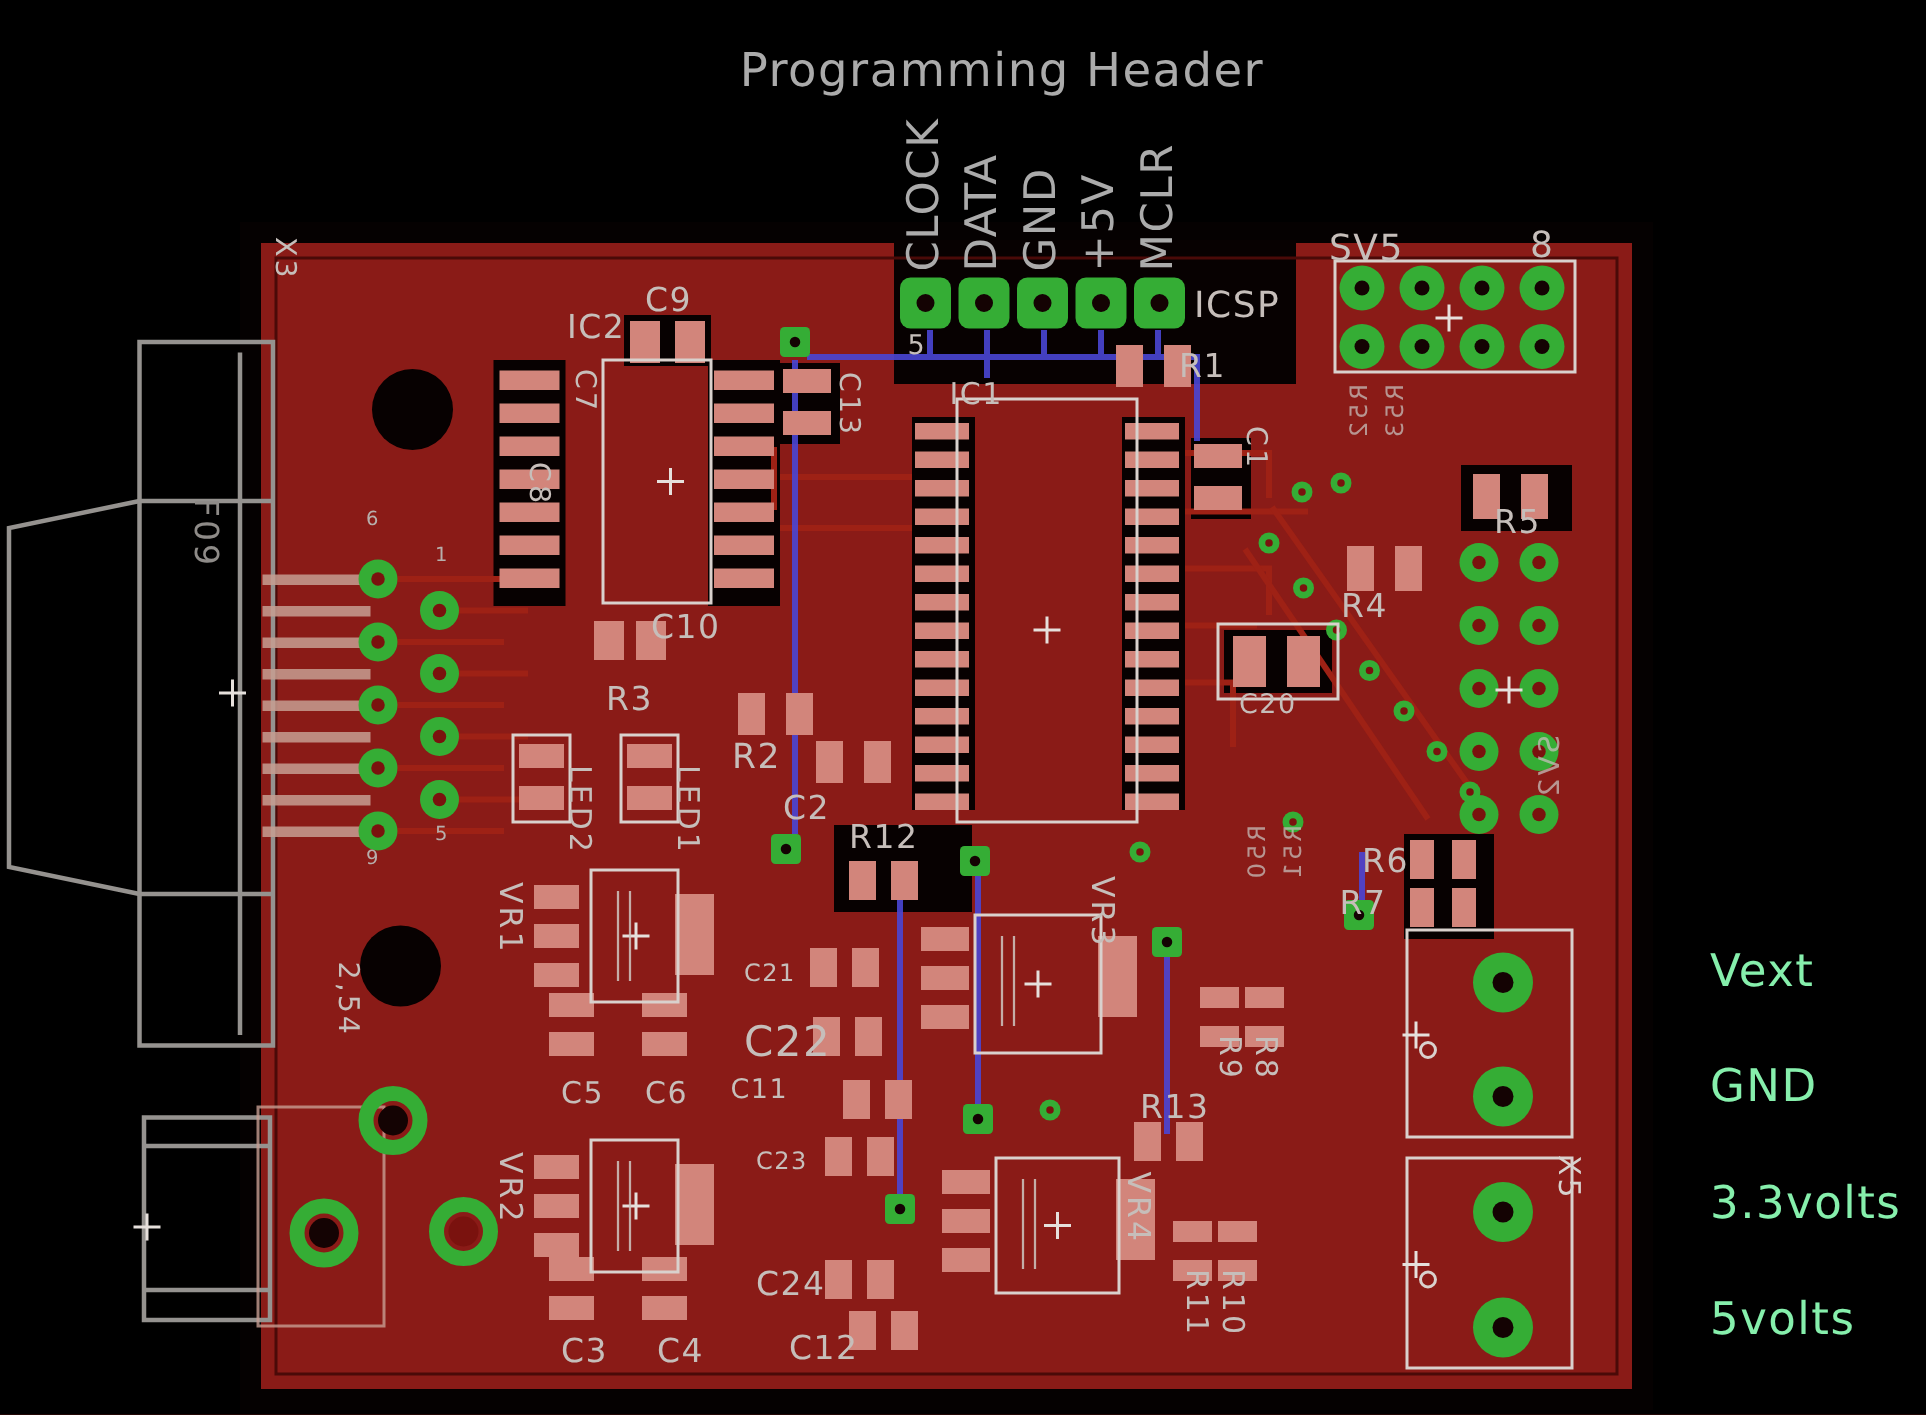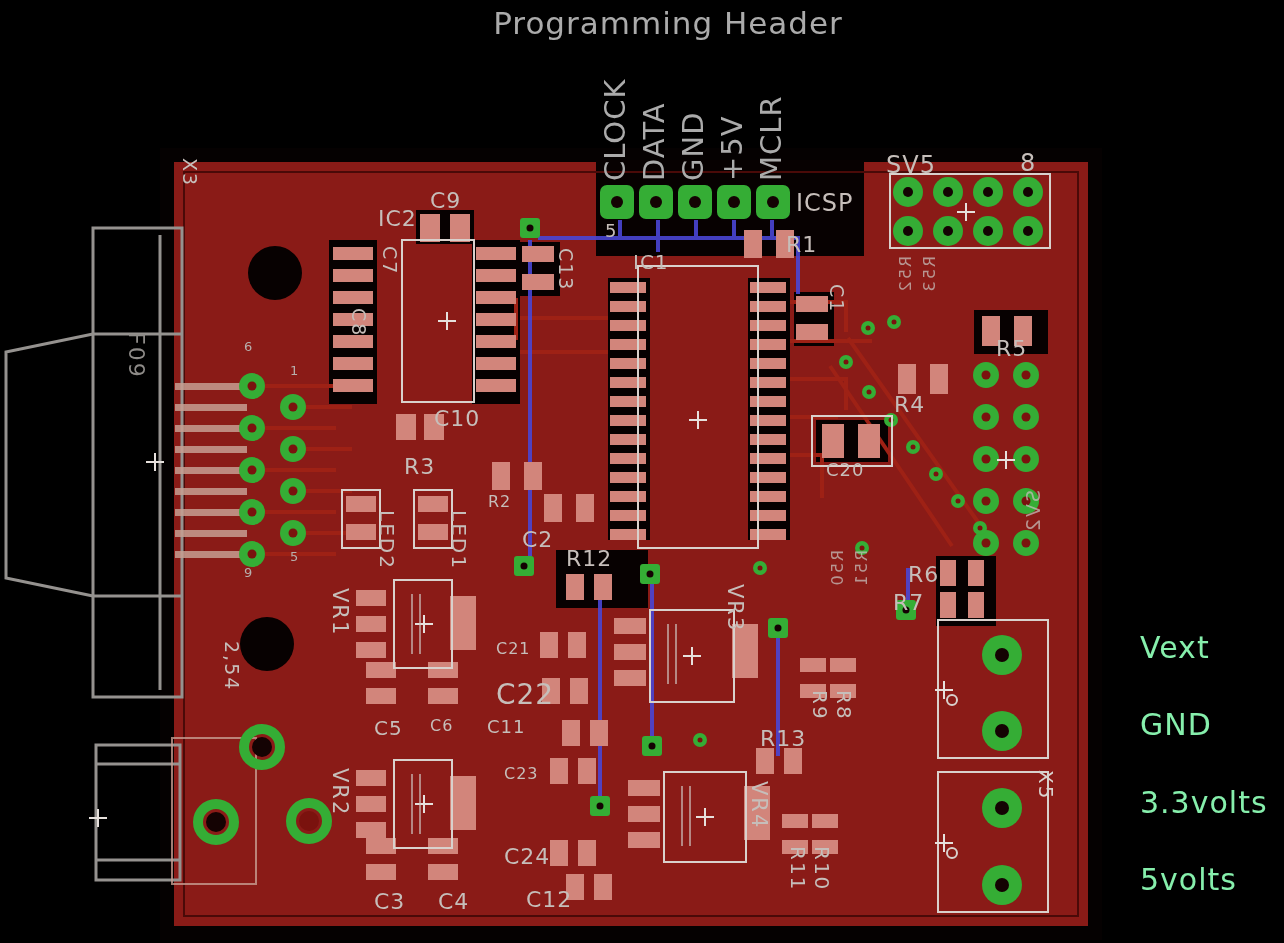--- a/index.html
+++ b/index.html
@@ -8,21 +8,21 @@
   .board-outer{position:absolute;left:160px;top:148px;width:942px;height:792px;background:#050101;z-index:0;}
   .board-copper{position:absolute;left:174px;top:162px;width:914px;height:764px;background:#8a1b17;z-index:1;}
   #gfx{position:absolute;left:0;top:0;z-index:2;}
   .lbl{position:absolute;z-index:4;color:#c6beba;font-size:21px;line-height:1;
        letter-spacing:1px;white-space:nowrap;}
   .v{writing-mode:vertical-rl;letter-spacing:2px;}
   .mir{transform:scaleX(-1);opacity:.75;}
   .tiny{font-size:13px;letter-spacing:0;color:#b7afac;}
   .rotup{transform:rotate(-90deg);transform-origin:0 0;width:150px;}
   .ext{color:#ababab;}
-  .title{font-size:31px;transform:translateX(-50%);letter-spacing:1px;}
+  .title{font-size:31px;transform:translateX(-50%);letter-spacing:1px;margin-top:24px;}
   .pwr{font-size:30px;color:#86efac;}
 </style>
 </head>
 <body>
 
 <div class="board-outer"></div>
 <div class="board-copper"></div>
 
 <svg id="gfx" width="1284" height="943" xmlns="http://www.w3.org/2000/svg">
 
@@ -431,32 +431,32 @@
 <div class="lbl" style="left:786px;top:234px;font-size:22px">R1</div>
 <div class="lbl v" style="left:827px;top:284px;font-size:19px">C1</div>
 <div class="lbl" style="left:886px;top:153px;font-size:24px">SV5</div>
 <div class="lbl" style="left:1020px;top:151px;font-size:24px">8</div>
 <div class="lbl" style="left:796px;top:191px;font-size:24px">ICSP</div>
 <div class="lbl" style="left:605px;top:222px;font-size:18px">5</div>
 <div class="lbl" style="left:996px;top:338px;font-size:22px">R5</div>
 <div class="lbl" style="left:894px;top:394px;font-size:22px">R4</div>
 <div class="lbl" style="left:826px;top:461px;font-size:18px">C20</div>
 <div class="lbl" style="left:404px;top:456px;font-size:22px">R3</div>
-<div class="lbl" style="left:488px;top:494px;font-size:16px">R2</div>
+<div class="lbl" style="left:488px;top:494px;font-size:23px">R2</div>
 <div class="lbl v" style="left:377px;top:510px;font-size:20px">LED2</div>
 <div class="lbl v" style="left:449px;top:510px;font-size:20px">LED1</div>
 <div class="lbl" style="left:522px;top:529px;font-size:22px">C2</div>
 <div class="lbl" style="left:566px;top:548px;font-size:22px">R12</div>
 <div class="lbl v" style="left:329px;top:588px;font-size:21px">VR1</div>
 <div class="lbl v" style="left:724px;top:584px;font-size:21px">VR3</div>
 <div class="lbl" style="left:496px;top:641px;font-size:16px">C21</div>
 <div class="lbl" style="left:496px;top:681px;font-size:28px">C22</div>
 <div class="lbl" style="left:487px;top:718px;font-size:18px">C11</div>
 <div class="lbl" style="left:374px;top:718px;font-size:20px">C5</div>
-<div class="lbl" style="left:430px;top:718px;font-size:16px">C6</div>
+<div class="lbl" style="left:430px;top:718px;font-size:20px">C6</div>
 <div class="lbl" style="left:908px;top:564px;font-size:22px">R6</div>
 <div class="lbl" style="left:893px;top:592px;font-size:22px">R7</div>
 <div class="lbl" style="left:760px;top:728px;font-size:22px">R13</div>
 <div class="lbl v" style="left:810px;top:690px;font-size:20px">R9</div>
 <div class="lbl v" style="left:834px;top:690px;font-size:20px">R8</div>
 <div class="lbl v" style="left:329px;top:768px;font-size:21px">VR2</div>
 <div class="lbl" style="left:504px;top:766px;font-size:16px">C23</div>
 <div class="lbl" style="left:504px;top:846px;font-size:22px">C24</div>
 <div class="lbl" style="left:374px;top:891px;font-size:22px">C3</div>
 <div class="lbl" style="left:438px;top:891px;font-size:22px">C4</div>

